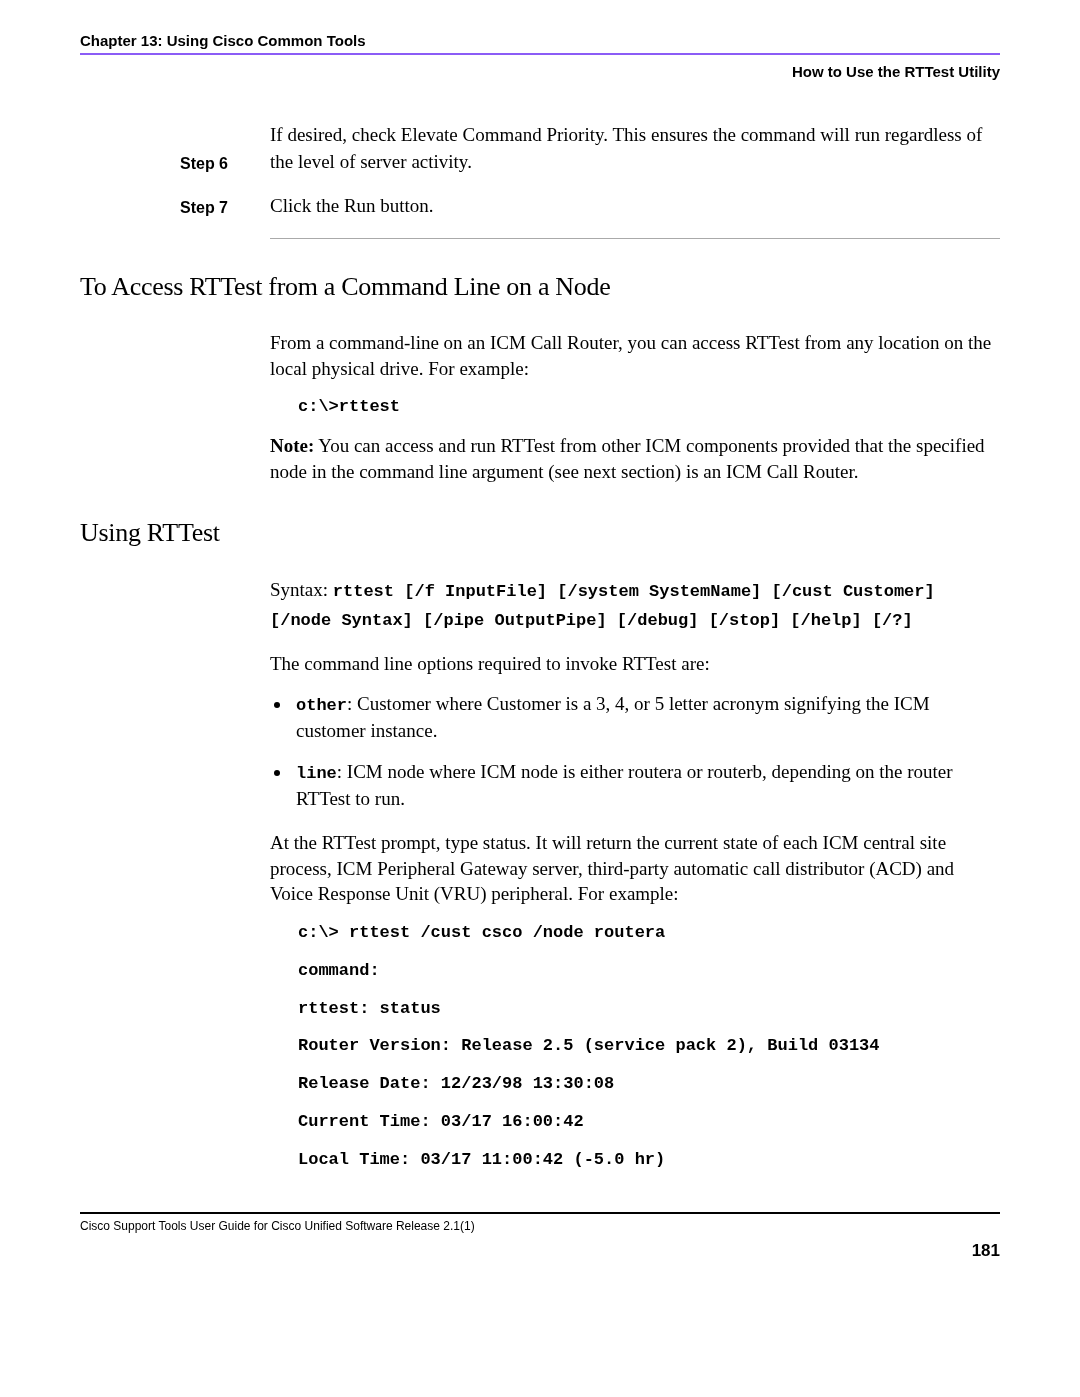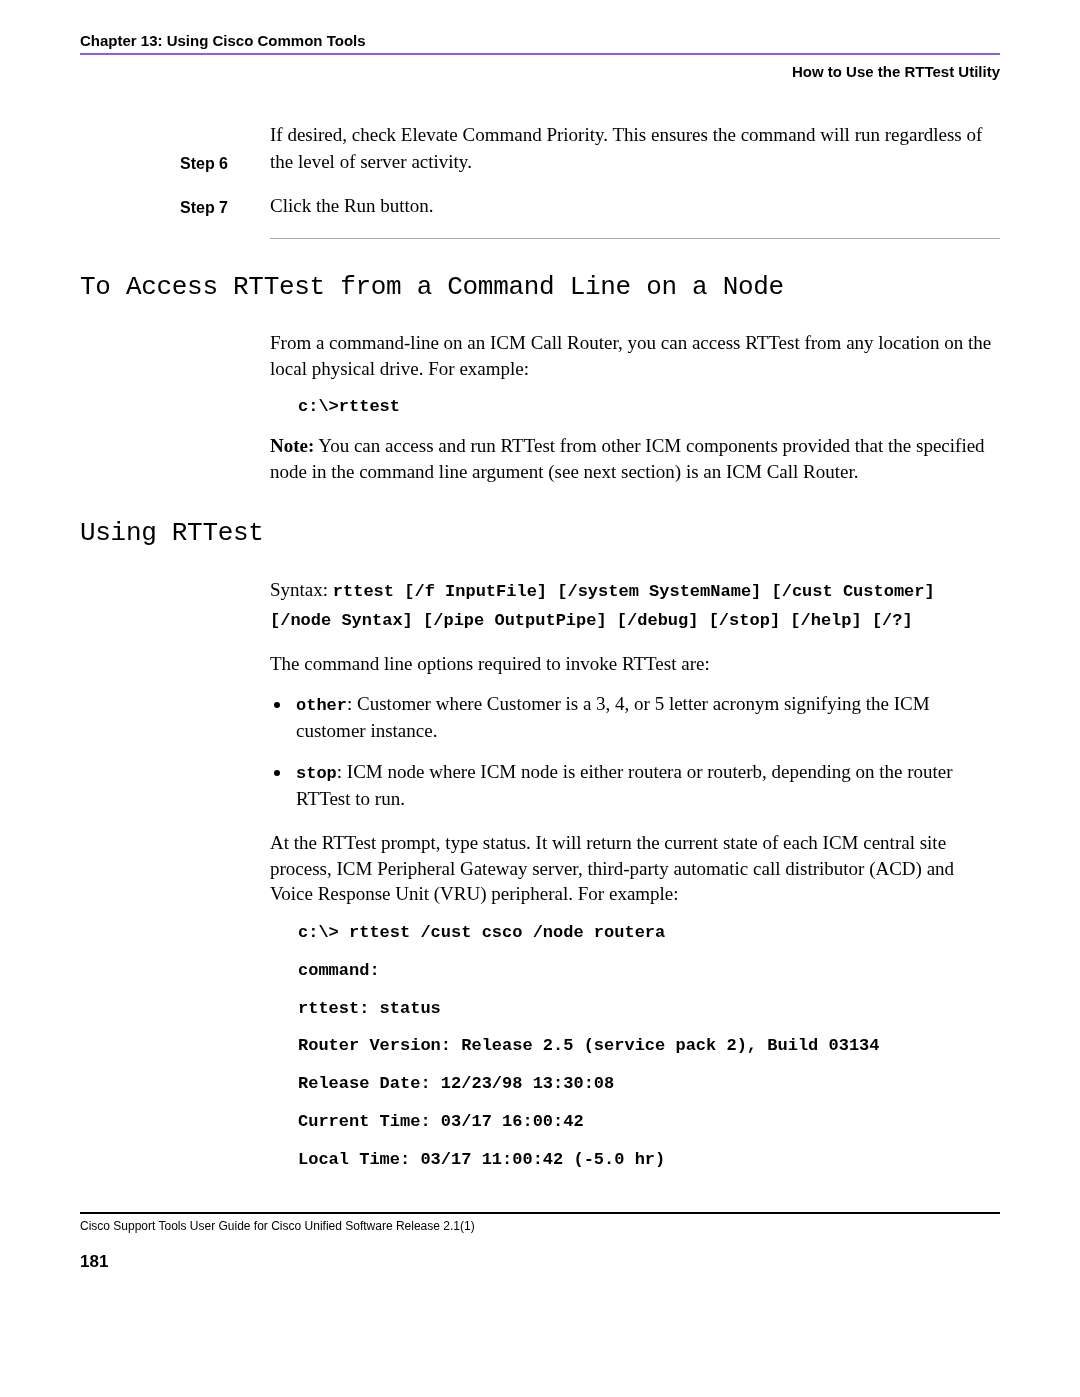--- a/index.html
+++ b/index.html
@@ -51,21 +51,21 @@
     font-size: 19px;
   }
   .step-divider {
     border: none;
     border-top: 1px solid #aaa;
     margin-left: 190px;
     margin-top: 10px;
     margin-bottom: 30px;
   }
   .section-heading {
-    font-family: Liberation Mono, monospace;
+    font-family: Liberation Serif, serif;
     font-weight: 300;
     font-size: 26px;
     font-stretch: condensed;
     letter-spacing: -0.3px;
     margin-top: 30px;
     margin-bottom: 25px;
   }
   .body-block {
     margin-left: 190px;
     margin-right: 0;
@@ -120,21 +120,22 @@
     display: flex;
     justify-content: flex-start;
     font-family: Arial, Helvetica, sans-serif;
     font-size: 12px;
     margin-top: 4px;
   }
   .page-number {
     font-family: Arial, Helvetica, sans-serif;
     font-weight: bold;
     font-size: 17px;
-    margin-top: 16px;
+    text-align: right;
+    margin-top: 5px;
   }
 </style>
 </head>
 <body>
 
 <div class="header-section">
   <div class="chapter-title">Chapter 13: Using Cisco Common Tools</div>
 </div>
 <div class="header-sub">How to Use the RTTest Utility</div>
 
@@ -163,21 +164,21 @@
 <div class="body-block">
   <p class="syntax-p">
     <span>Syntax: </span><span class="mono-bold">rttest [/f InputFile] [/system SystemName] [/cust Customer] [/node Syntax] [/pipe OutputPipe] [/debug] [/stop] [/help] [/?]</span>
   </p>
   <p class="body-p">The command line options required to invoke RTTest are:</p>
   <ul class="opt-list">
     <li>
       <span class="mono-bold">other</span><span>: Customer where Customer is a 3, 4, or 5 letter acronym signifying the ICM customer instance.</span>
     </li>
     <li>
-      <span class="mono-bold">stop</span><span>: ICM node where ICM node is either routera or routerb, depending on the router RTTest to run.</span>
+      <span class="mono-bold">line</span><span>: ICM node where ICM node is either routera or routerb, depending on the router RTTest to run.</span>
     </li>
   </ul>
   <p class="body-p">At the RTTest prompt, type status. It will return the current state of each ICM central site process, ICM Peripheral Gateway server, third-party automatic call distributor (ACD) and Voice Response Unit (VRU) peripheral. For example:</p>
 
   <p class="code-line">c:\&gt; rttest /cust csco /node routera</p>
   <p class="code-line">command:</p>
   <p class="code-line">rttest: status</p>
   <p class="code-line">Router Version: Release 2.5 (service pack 2), Build 03134</p>
   <p class="code-line">Release Date: 12/23/98 13:30:08</p>
   <p class="code-line">Current Time: 03/17 16:00:42</p>

